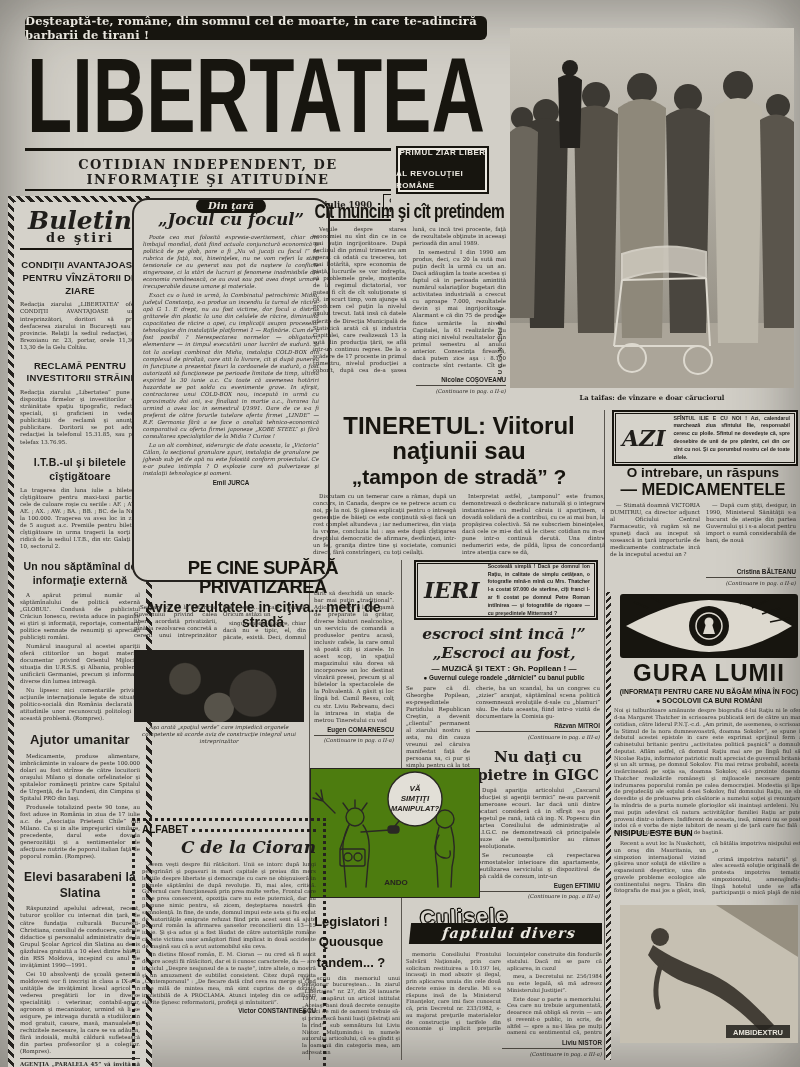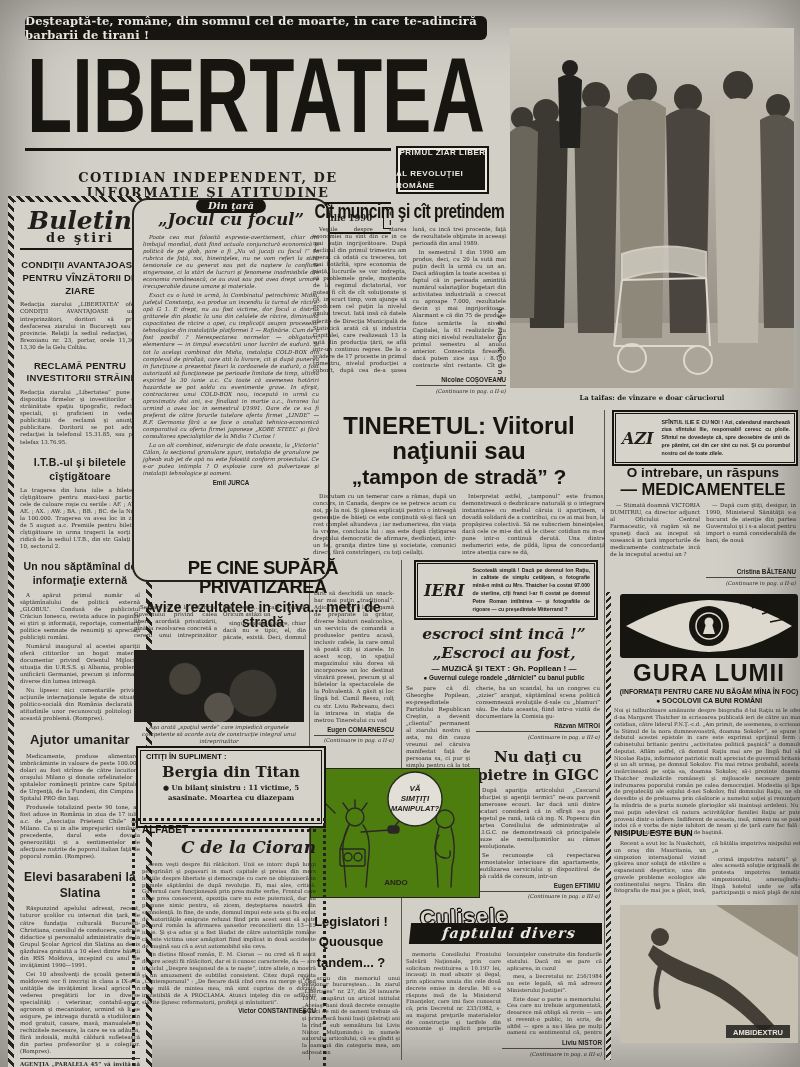--- a/index.html
+++ b/index.html
@@ -8,41 +8,41 @@
   .abs{position:absolute;overflow:hidden;}
   .t{font-size:5.5px;line-height:1.28;text-align:justify;color:#2b2925;}
   .t p{margin:0 0 2px 0;text-indent:6px;}
   .ital{font-style:italic;}
   .c2{column-count:2;column-gap:6px;}
   .sign{text-align:right;font-weight:bold;font-size:6.3px;font-family:"Liberation Sans",sans-serif;margin-top:2px;}
   .cont{text-align:right;font-style:italic;font-size:5.3px;margin-top:2px;border-top:1px solid #4a463f;padding-top:1.5px;}
   .vline{position:absolute;width:1px;background:#5a564f;}
   .motto{background:#17150f;color:#e8e5dd;font-weight:bold;font-size:11.5px;display:flex;align-items:center;justify-content:center;letter-spacing:.2px;border-radius:6px;}
   .subbar{border-top:3px solid #17150f;border-bottom:2px solid #17150f;text-align:center;font-weight:bold;
-          font-size:13px;letter-spacing:1.5px;padding:19px 0 2px;}
+          font-size:13px;letter-spacing:1.5px;padding:6px 0 2px;}
   .inforow{display:flex;align-items:center;font-size:8.5px;font-weight:bold;border-bottom:2px solid #17150f;padding:3px 0;}
   .inforow .seg{padding:0 7px;border-left:1.5px solid #17150f;white-space:nowrap;}
   .inforow .seg:first-child{border-left:none;}
   .edbox{border:1.5px solid #17150f;padding:1px 5px;margin-left:4px;font-family:"Liberation Sans",sans-serif;font-size:8px;}
   .badge{background:#17150f;color:#ece9e1;display:flex;flex-direction:column;align-items:center;justify-content:center;
          font-family:"Liberation Sans",sans-serif;font-weight:bold;font-size:8px;line-height:1.6;letter-spacing:.5px;
          box-shadow:inset 0 0 0 2px #17150f, inset 0 0 0 4px #ece9e1;gap:8px;}
   .rail{border:6px solid transparent;border-image:repeating-linear-gradient(45deg,#26231f 0 3px,#d2cfc7 3px 6.5px) 6;
         background:#d5d2ca;padding:6px 6px 4px;}
   .rail h3{font-family:"Liberation Sans",sans-serif;font-size:9.5px;text-align:center;margin:9px 0 4px;line-height:1.35;letter-spacing:.2px;}
   .rail h3.lc{font-size:10.5px;}
   .blogo{text-align:center;border-bottom:2.5px solid #17150f;padding-bottom:3px;}
   .blogo .scr{font-size:25px;font-weight:bold;font-style:italic;line-height:1;}
   .blogo .rest{font-size:13px;font-weight:bold;letter-spacing:2px;margin-top:-3px;}
   .roundbox{border:2px solid #26231f;border-radius:16px;background:#d5d2ca;padding:24px 9px 4px;}
   .kickpill{position:absolute;left:50%;transform:translateX(-50%);top:-1px;background:#17150f;color:#e8e5dd;
             font-weight:bold;font-style:italic;font-size:10px;padding:1px 12px 2px;border-radius:9px;white-space:nowrap;}
   .hl{font-family:"Liberation Sans",sans-serif;font-weight:bold;color:#17150f;line-height:1.04;text-align:center;}
   .dbox{border:2.5px solid #17150f;background:#d6d3cb;display:flex;align-items:center;box-shadow:inset 0 0 0 1px #d6d3cb, inset 0 0 0 2px #17150f;}
-  .dbox .lab{font-size:16px;font-weight:bold;font-style:italic;padding:0 8px;white-space:nowrap;}
+  .dbox .lab{font-size:22px;font-weight:bold;font-style:italic;padding:0 8px;white-space:nowrap;}
   .dbox .bd{font-family:"Liberation Sans",sans-serif;font-weight:bold;font-size:5.2px;line-height:1.5;text-align:justify;padding:3px 6px 3px 0;}
   .photo-cap{font-size:6.8px;font-weight:bold;text-align:center;}
   .vcredit{writing-mode:vertical-rl;transform:rotate(180deg);font-family:"Liberation Sans",sans-serif;
            font-weight:bold;font-size:6px;letter-spacing:2px;color:#3a3833;}
   .dotfrm{border:3px dotted #26231f;padding:4px 7px;}
   .dblfrm{border:2.5px solid #17150f;box-shadow:inset 0 0 0 2px #d5d2ca, inset 0 0 0 3px #17150f;background:#d5d2ca;padding:5px 8px;}
   .stripecol{border-left:5px solid transparent;border-right:5px solid transparent;
              border-image:repeating-linear-gradient(-45deg,#26231f 0 2px,#d2cfc7 2px 5px) 5;}
   .outline-t{font-family:"Liberation Sans",sans-serif;font-weight:bold;font-size:21px;letter-spacing:1px;color:#d6d3cb;
              text-shadow:1.2px 0 #17150f,-1.2px 0 #17150f,0 1.2px #17150f,0 -1.2px #17150f,1px 1px #17150f,-1px -1px #17150f;}
@@ -266,25 +266,20 @@
       </g>
       <g font-family="Liberation Sans, sans-serif" font-weight="bold" font-style="italic" fill="#26231f" text-anchor="middle">
         <text x="104" y="22" font-size="8">VĂ</text>
         <text x="104" y="32" font-size="8">SIMŢIŢI</text>
         <text x="104" y="42" font-size="7.5">MANIPULAT?</text>
         <text x="85" y="116" font-size="8" font-style="normal">ANDO</text>
       </g>
     </svg>
   </div>
 
-  <div class="abs dblfrm" style="left:136px;top:746px;width:170px;height:68px">
-    <div class="hl" style="font-size:7.5px;text-align:left">CITIŢI ÎN SUPLIMENT :</div>
-    <div style="font-size:15px;font-weight:bold;text-align:center;margin:2px 0">Bergia din Titan</div>
-    <div style="font-size:7px;font-weight:bold;text-align:center;line-height:1.4">● Un bilanţ sinistru : 11 victime, 5 asasinate. Moartea cu diazepam</div>
-  </div>
 
   <div class="abs dotfrm" style="left:132px;top:818px;width:174px;height:240px">
     <div style="display:flex;align-items:flex-start;gap:4px">
       <span class="hl" style="font-size:10px">ALFABET</span>
       <span style="flex:1;border-bottom:3px dotted #26231f;height:4px"></span>
     </div>
     <div style="font-size:17px;font-weight:bold;font-style:italic;text-align:right;margin:2px 0 4px">C de la Cioran</div>
     <div class="t" style="font-size:5.3px">
       <p>Avem veşti despre fiii rătăcitori. Unii se intorc după lungi peregrinări şi popasuri in mari capitale şi preiau din mers lecţiile despre libertate şi democraţie cu care ne obişnuiseră in primele săptămîni de după revoluţie. Ei, mai ales, critică. Guvernul care funcţionează prin prea multe verbe, Frontul care nu e prea consecvent, opoziţia care nu este puternică, dar nu propune nimic pentru, să zicem, deşteptarea noastră din somnolenţă. In fine, de unde, domnul impui este asta şi fiu exilat de autorităţile emigrate refuzat fiind prin acest sent să ajute poporul român la afirmarea şanselor reconcilierii din 13—15 iunie. Şi şi-a adus şi a fost lăudat de către autorităţile române că este victima unor amăgitori fiind implicat in două accidente de maşină sau că a avut automobilul său ceva.</p>
       <p>Un distins filosof român, E. M. Cioran — nu cred să fi auzit despre aceşti fii rătăcitori, dar ei ii cunosc caracterele, da — are in ciclul „Despre neajunsul de a te naşte”, intre altele, o mostră şi un amuzament de subtilist consistent. Citez după revista „Contemporanul” : „De fiecare dată cînd ceva nu merge şi cînd mi-e milă de mintea mea, mă simt cuprins de o dorinţă irezistibilă de A PROCLAMA. Atunci inţeleg din ce adîncuri slăvite ţîşnesc reformatorii, profeţii şi mîntuitorii”.</p>

